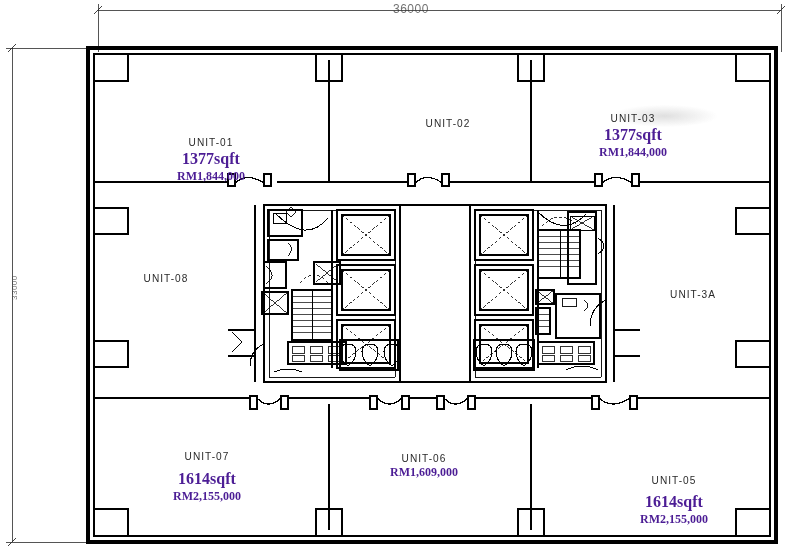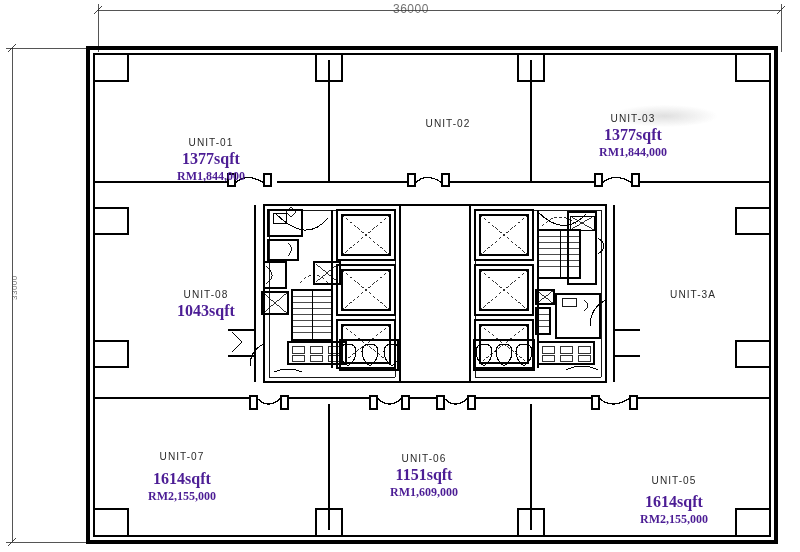--- a/index.html
+++ b/index.html
@@ -333,38 +333,36 @@
   <div class="unit-code">UNIT-02</div>
 </div>
 
 <div class="scan-smudge" style="left:612px;top:105px;width:105px;height:22px;"></div>
 <div class="unit-block" style="left:553px;top:112px;width:160px;">
   <div class="unit-code">UNIT-03</div>
   <div class="unit-area">1377sqft</div>
   <div class="unit-price">RM1,844,000</div>
 </div>
 
-<div class="unit-block" style="left:86px;top:288px;width:160px;padding-left:40px;">
+<div class="unit-block" style="left:86px;top:272px;width:160px;">
   <div class="unit-code">UNIT-08</div>
-  <div class="unit-area">1043sqft</div>
 </div>
 
 <div class="unit-block" style="left:633px;top:288px;width:120px;">
   <div class="unit-code">UNIT-3A</div>
 </div>
 
-<div class="unit-block" style="left:102px;top:450px;width:160px;">
+<div class="unit-block" style="left:127px;top:450px;width:160px;">
   <div class="unit-code">UNIT-07</div>
   <div class="unit-area" style="margin-top:6px;">1614sqft</div>
   <div class="unit-price">RM2,155,000</div>
 </div>
 
 <div class="unit-block" style="left:344px;top:452px;width:160px;">
   <div class="unit-code">UNIT-06</div>
-  <div class="unit-area">1151sqft</div>
   <div class="unit-price">RM1,609,000</div>
 </div>
 
 <div class="unit-block" style="left:594px;top:474px;width:160px;">
   <div class="unit-code">UNIT-05</div>
   <div class="unit-area" style="margin-top:5px;">1614sqft</div>
   <div class="unit-price">RM2,155,000</div>
 </div>
 
 </body></html>

